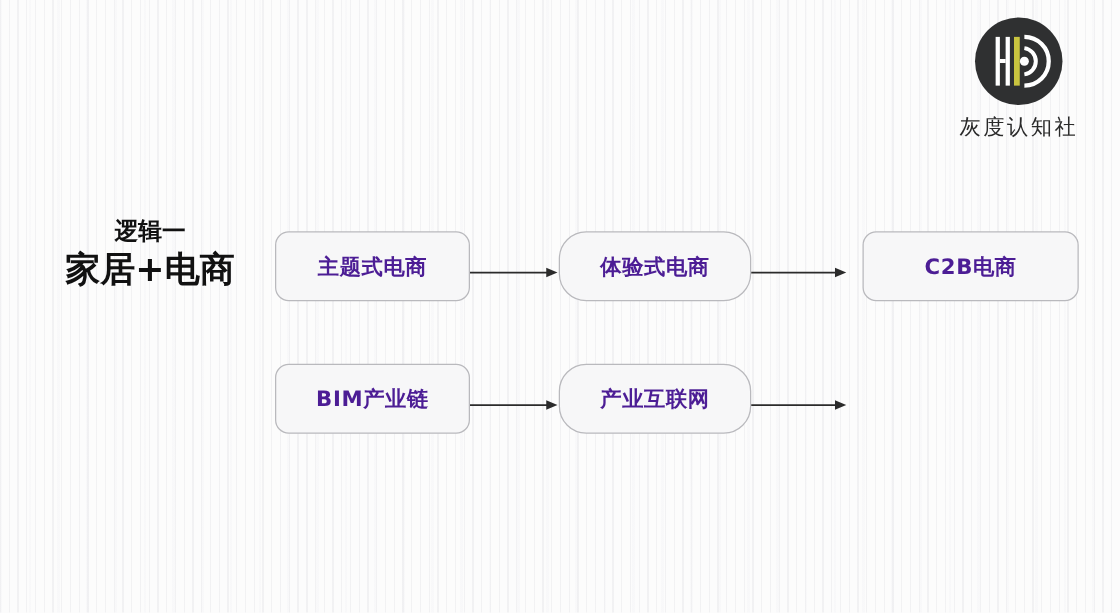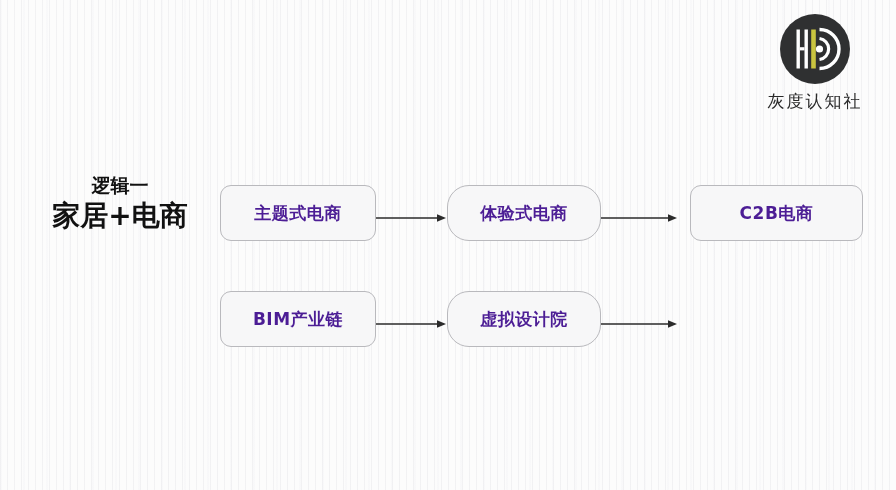--- a/index.html
+++ b/index.html
@@ -175,21 +175,21 @@
 
     <div class="node c0">BIM产业链</div>
 
     <div class="connector a0">
       <svg width="71" height="10" viewBox="0 0 71 10">
         <line x1="0" y1="5" x2="62" y2="5" stroke="#2b2b2b" stroke-width="1.4"></line>
         <polygon points="61,1.2 70,5 61,8.8" fill="#2b2b2b"></polygon>
       </svg>
     </div>
 
-    <div class="node c1">虚拟设计院</div>
+    <div class="node c1">产业互联网</div>
 
     <div class="connector a1">
       <svg width="77" height="10" viewBox="0 0 77 10">
         <line x1="0" y1="5" x2="68" y2="5" stroke="#2b2b2b" stroke-width="1.4"></line>
         <polygon points="67,1.2 76,5 67,8.8" fill="#2b2b2b"></polygon>
       </svg>
     </div>
 
   </div>
 

